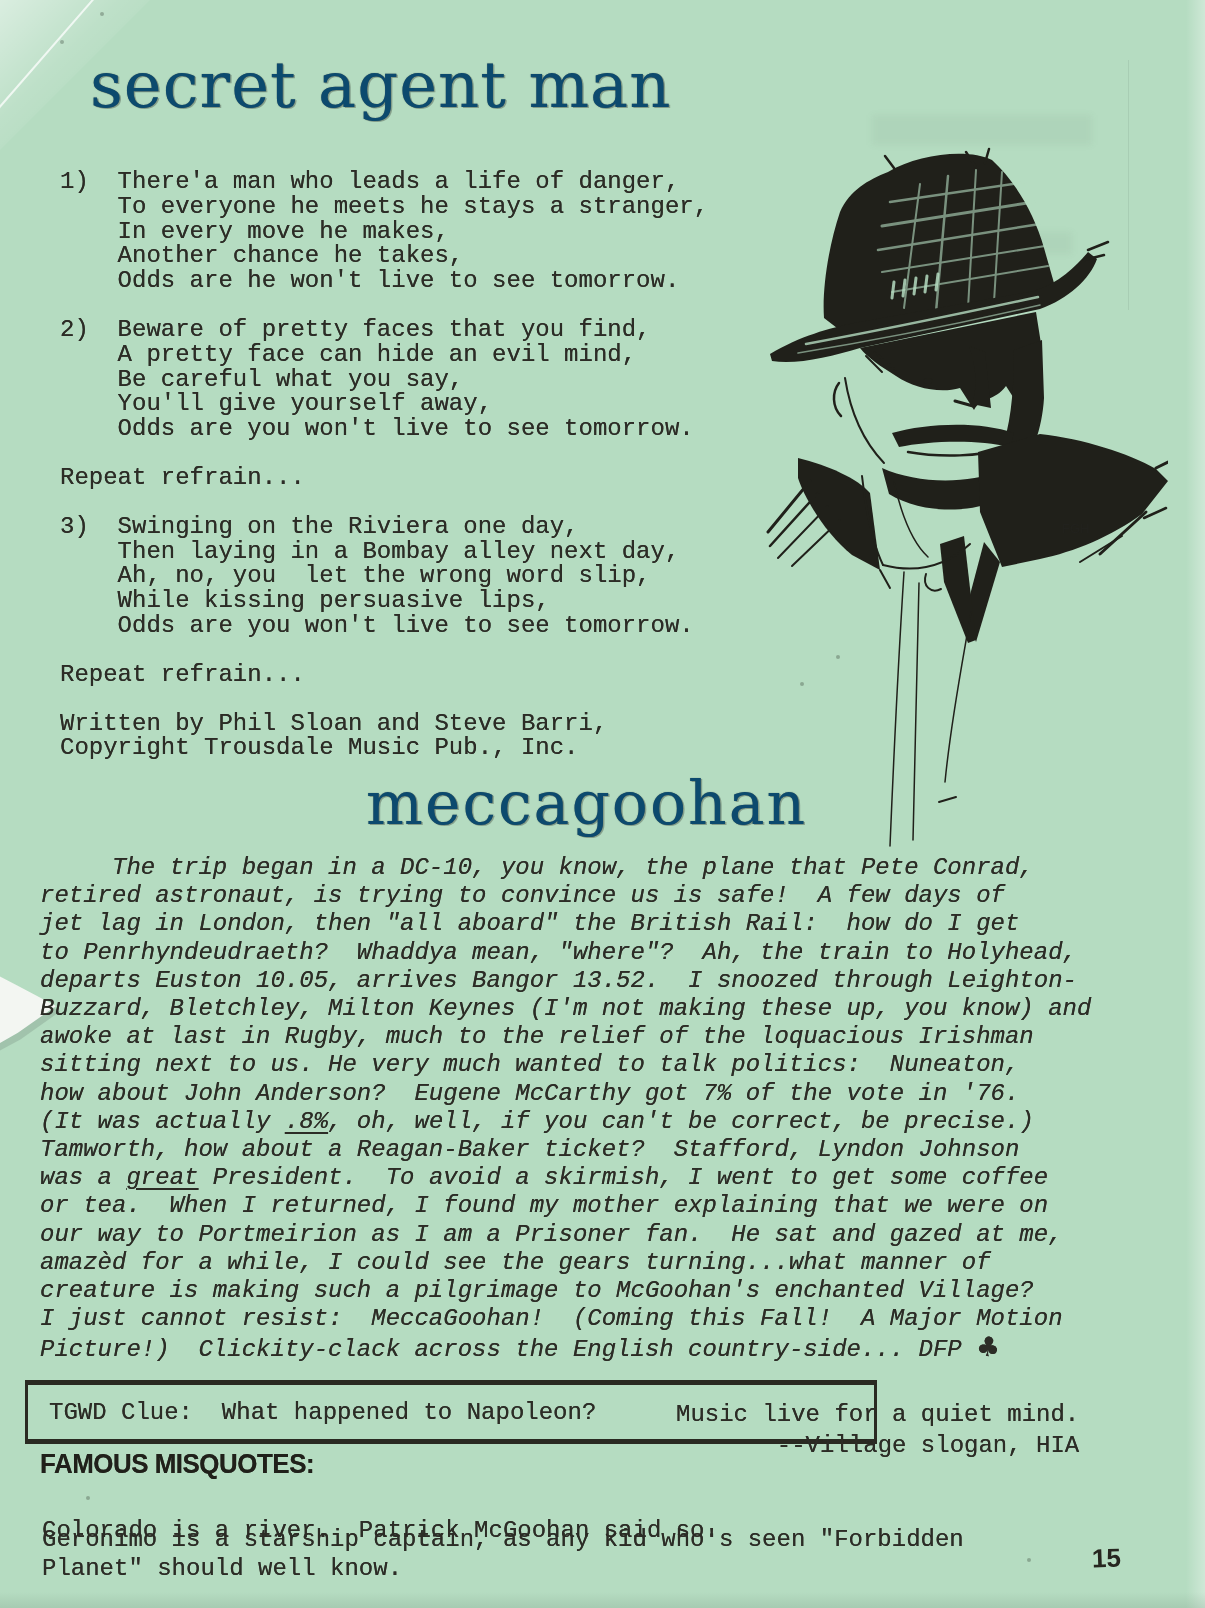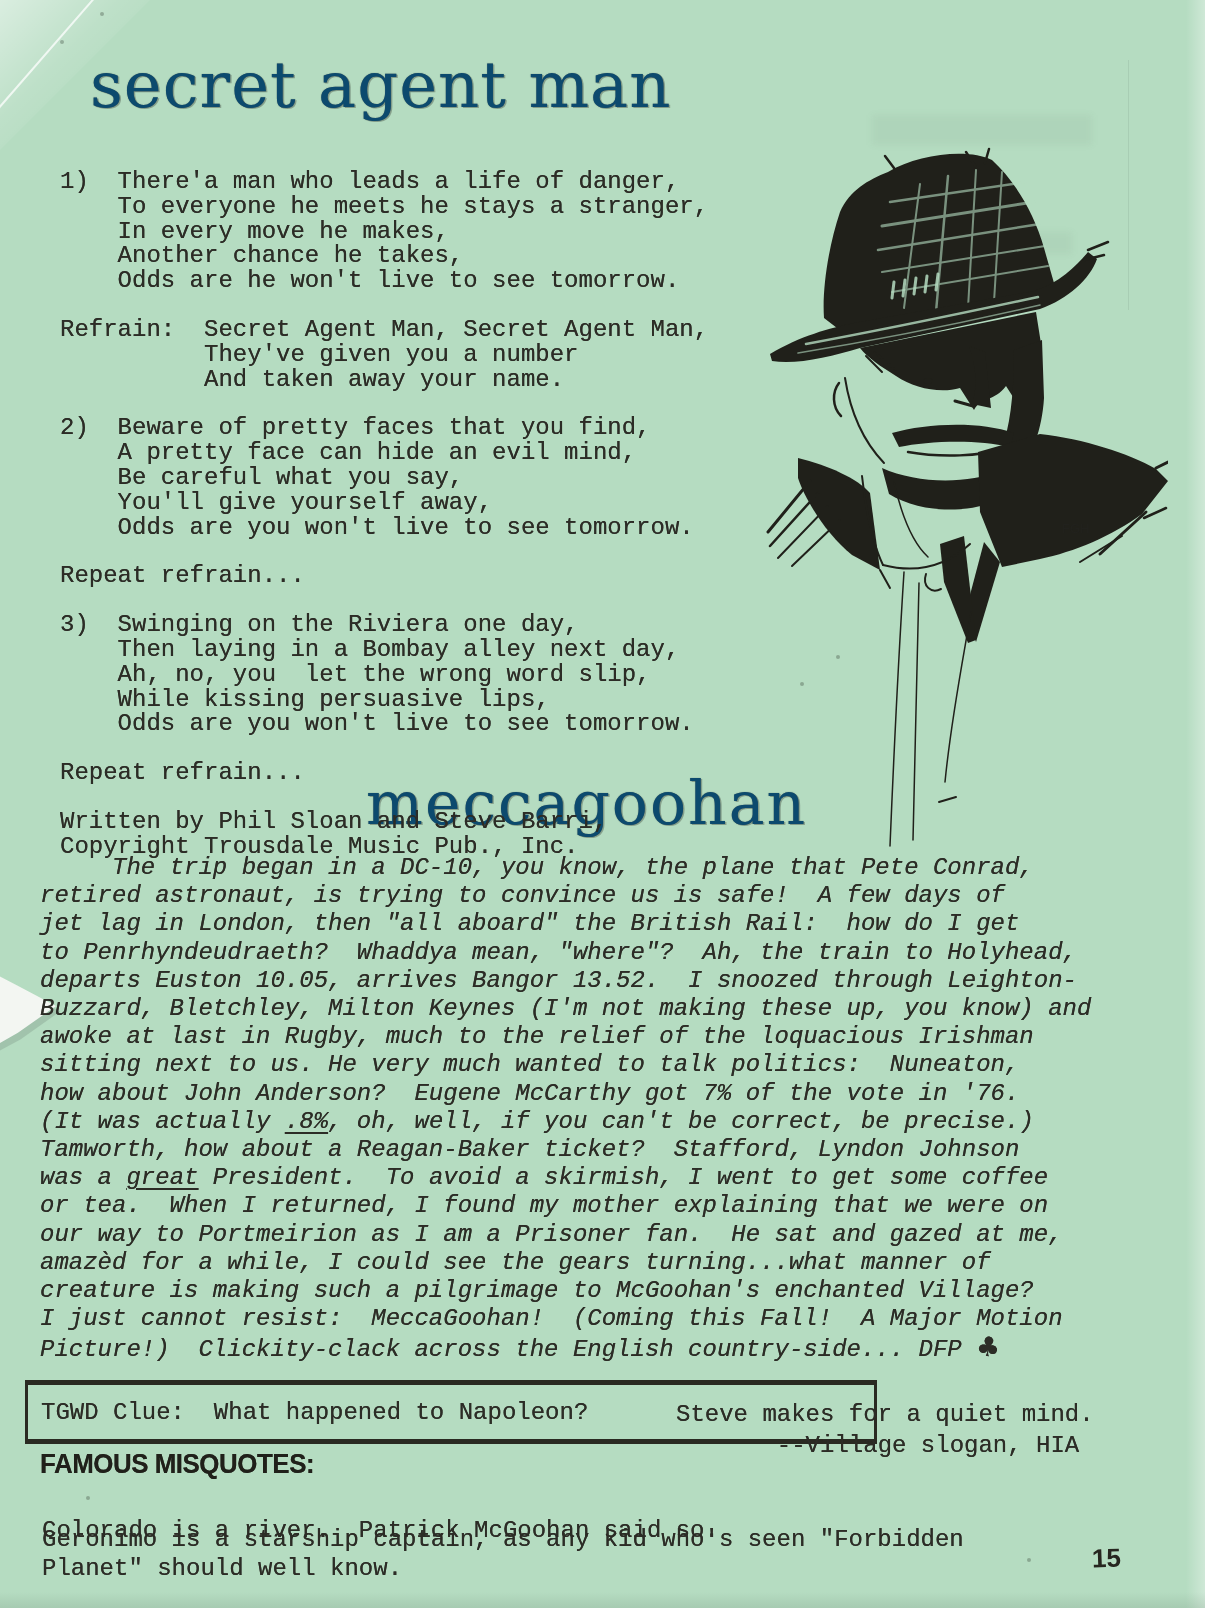--- a/index.html
+++ b/index.html
@@ -29,21 +29,21 @@
   #article {
     left:40px; top:854px; width:1140px;
     font-size:24px; line-height:28.2px; white-space:pre-wrap;font-style:italic;
   }
   .u { text-decoration:underline; text-decoration-thickness:2px; text-underline-offset:4px; }
   .shamrock { display:inline-block; transform:rotate(6deg); font-family:"DejaVu Sans",sans-serif; font-size:27px; }
 
   #clue-box {
     left:25px; top:1380px; width:852px; height:64px; box-sizing:border-box;
     border:3px solid #2a2a22; border-top-width:5px; border-bottom-width:5px;
-    display:flex; align-items:center; padding-left:13px; font-size:24px;
+    display:flex; align-items:center; padding-left:21px; font-size:24px;
   }
   #slogan { left:676px; top:1399px; font-size:24px; line-height:31px; }
   #mq-head {
     left:40px; top:1449px; font-family:"Liberation Sans",sans-serif; font-weight:700;
     font-size:27px; color:#20201a; letter-spacing:-0.5px;
     transform:scaleX(0.96); transform-origin:left top;
     text-shadow:0 0 0.5px rgba(32,32,26,0.8);
   }
   #mq1 { left:42px; top:1481px; font-size:24px;margin-top:36px; }
   #mq2 { left:42px; top:1525px; font-size:24px; line-height:29px; }
@@ -104,23 +104,20 @@
 
 <div class="abs title" id="title-song">secret agent man</div>
 <div class="abs title" id="title-article">meccagoohan</div>
 
 <div class="abs" id="song">
   <div class="song-block mono ink">1)  There'a man who leads a life of danger,
     To everyone he meets he stays a stranger,
     In every move he makes,
     Another chance he takes,
     Odds are he won't live to see tomorrow.</div>
-  <div class="song-block mono ink">Refrain:  Secret Agent Man, Secret Agent Man,
-          They've given you a number
-          And taken away your name.</div>
   <div class="song-block mono ink">2)  Beware of pretty faces that you find,
     A pretty face can hide an evil mind,
     Be careful what you say,
     You'll give yourself away,
     Odds are you won't live to see tomorrow.</div>
   <div class="song-block mono ink">Repeat refrain...</div>
   <div class="song-block mono ink">3)  Swinging on the Riviera one day,
     Then laying in a Bombay alley next day,
     Ah, no, you  let the wrong word slip,
     While kissing persuasive lips,
@@ -217,19 +214,19 @@
 or tea.  When I returned, I found my mother explaining that we were on
 our way to Portmeirion as I am a Prisoner fan.  He sat and gazed at me,
 amazèd for a while, I could see the gears turning...what manner of
 creature is making such a pilgrimage to McGoohan's enchanted Village?
 I just cannot resist:  MeccaGoohan!  (Coming this Fall!  A Major Motion
 Picture!)  Clickity-clack across the English country-side... DFP </span><span class="shamrock">♣</span></div>
 
 <div class="abs mono ink" id="clue-box">
   <span>TGWD Clue:  What happened to Napoleon?</span>
 </div>
-<div class="abs mono ink" id="slogan">Steve makes for a quiet mind.
+<div class="abs mono ink" id="slogan">Music live for a quiet mind.
        --Village slogan, HIA</div>
 <div class="abs" id="mq-head">FAMOUS MISQUOTES:</div>
 <div class="abs mono ink" id="mq1">Colorado is a river.  Patrick McGoohan said so.</div>
 <div class="abs mono ink" id="mq2">Geronimo is a starship captain, as any kid who's seen "Forbidden
 Planet" should well know.</div>
 <div class="abs" id="page-num">15</div>
 
 </body></html>

